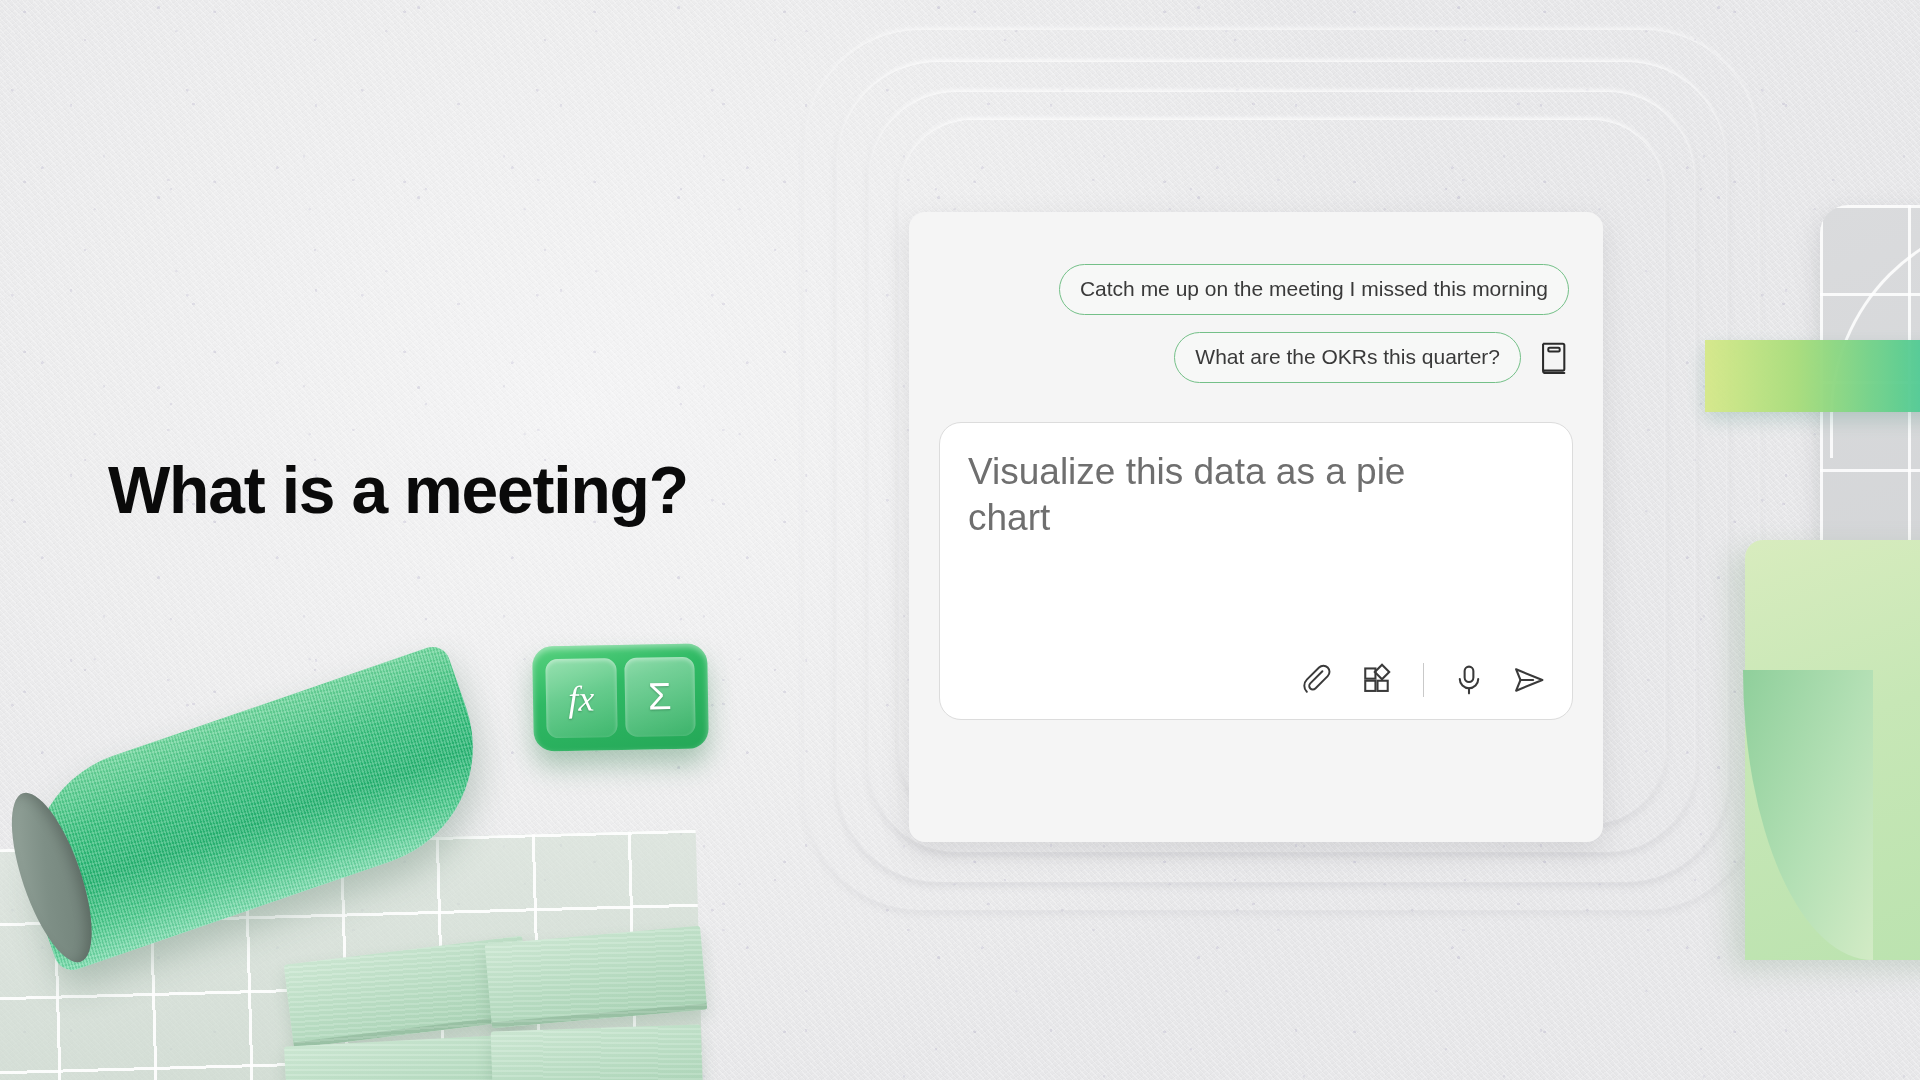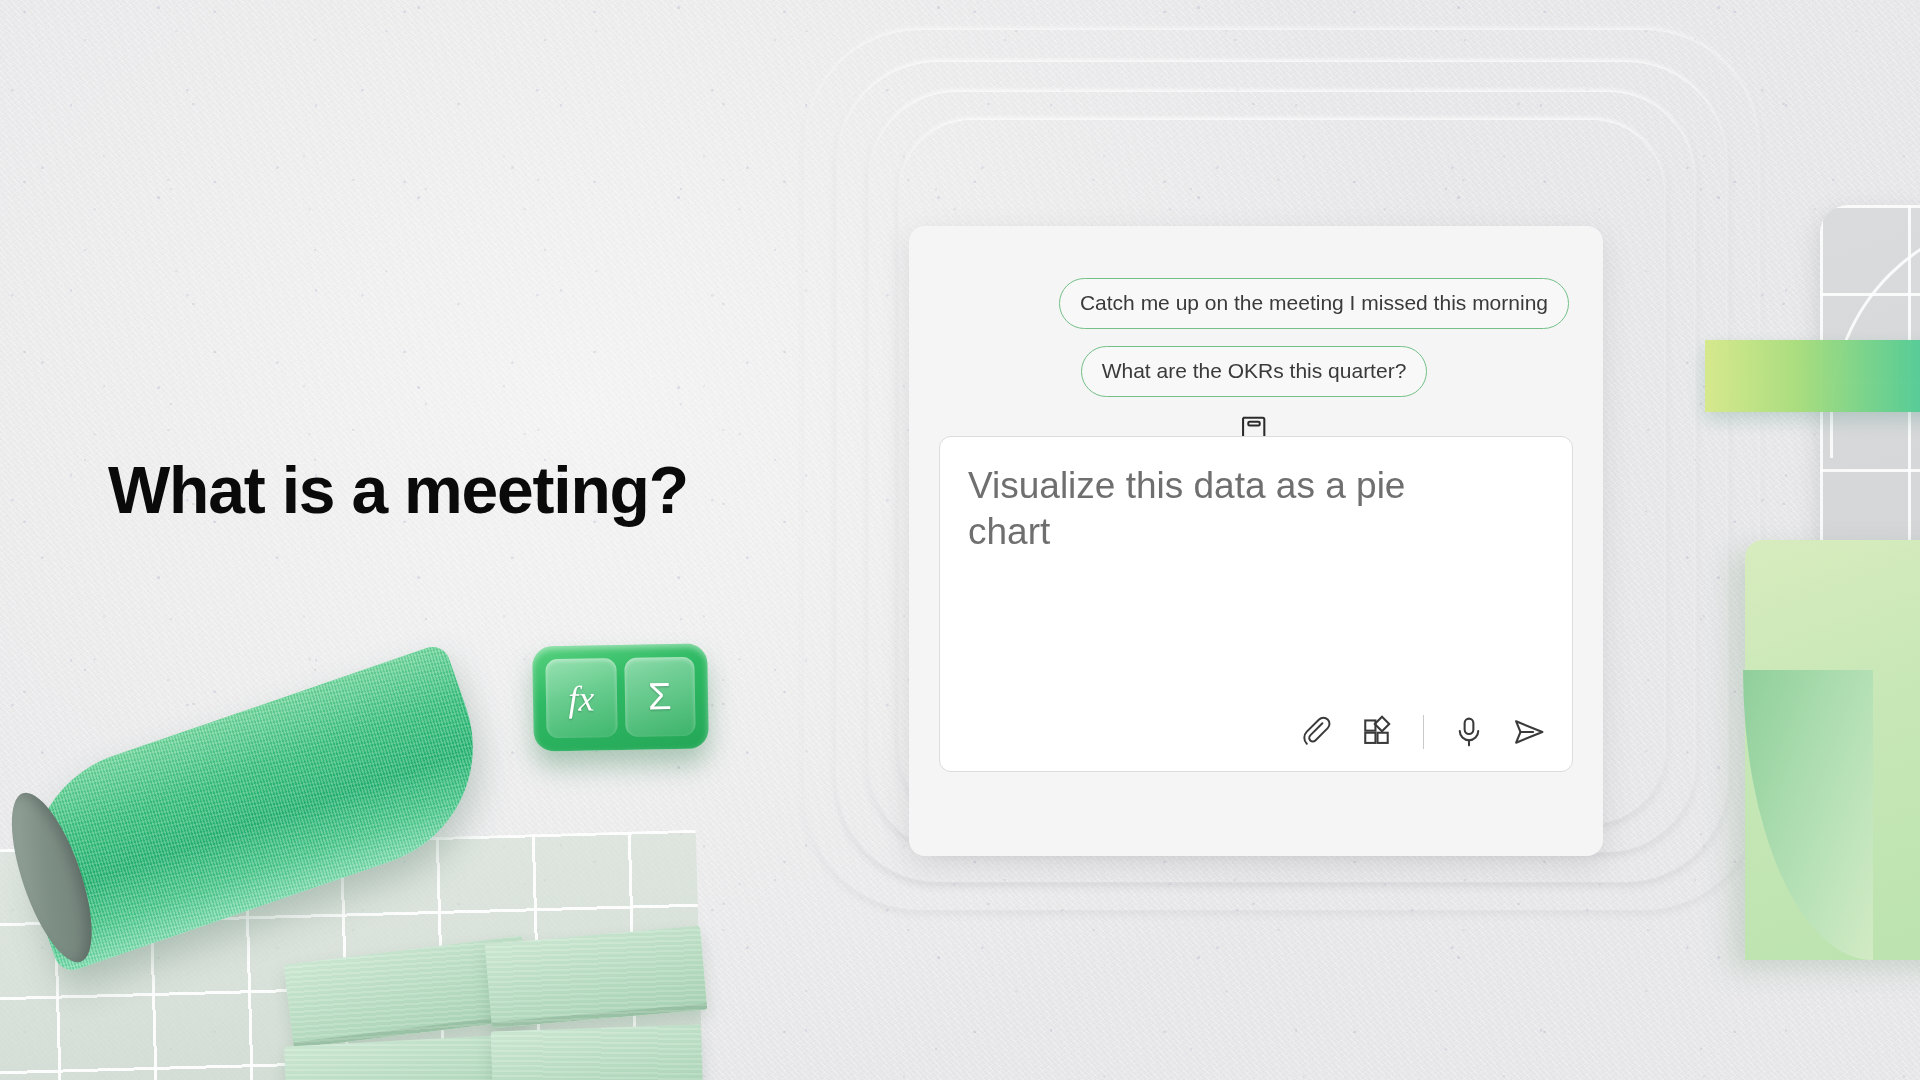--- a/index.html
+++ b/index.html
@@ -217,62 +217,62 @@
     font-size: 66px;
     font-weight: bold;
     color: #0a0a0a;
     letter-spacing: -1.2px;
     white-space: nowrap;
   }
 
   
   .card {
     position: absolute;
-    left: 909px; top: 226px;
+    left: 909px; top: 212px;
     width: 694px; height: 630px;
     background: #f5f5f5;
     border-radius: 16px;
     box-shadow: 0 10px 28px rgba(120,122,128,.18);
     box-sizing: border-box;
     padding: 0;
   }
 
   .chips {
     position: absolute;
     left: 0; right: 0; top: 52px;
     padding: 0 34px 0 30px;
     box-sizing: border-box;
   }
   .chip-row {
     display: flex;
     align-items: center;
     justify-content: flex-end;
     gap: 18px;
   }
-  .chip-row + .chip-row { margin-top: 17px; flex-direction: column; }
+  .chip-row + .chip-row { margin-top: 17px; }
   .chip {
     border: 1.6px solid #74c088;
     border-radius: 999px;
     background: #f7f8f7;
     color: #3a3a3a;
     font-size: 21px;
     line-height: 1;
     padding: 13px 20px 15px;
     white-space: nowrap;
   }
   .book-icon { width: 30px; height: 34px; flex: 0 0 auto; }
 
   .composer {
     position: absolute;
     left: 30px; right: 30px;
     top: 210px;
-    height: 336px;
+    height: 298px;
     background: #ffffff;
     border: 1px solid #dcdcdc;
-    border-radius: 12px;
+    border-radius: 22px;
     box-sizing: border-box;
     padding: 26px 28px;
   }
   .composer-text {
     font-size: 37px;
     line-height: 1.25;
     color: #6f6f6f;
     max-width: 470px;
   }
   .composer-tools {

